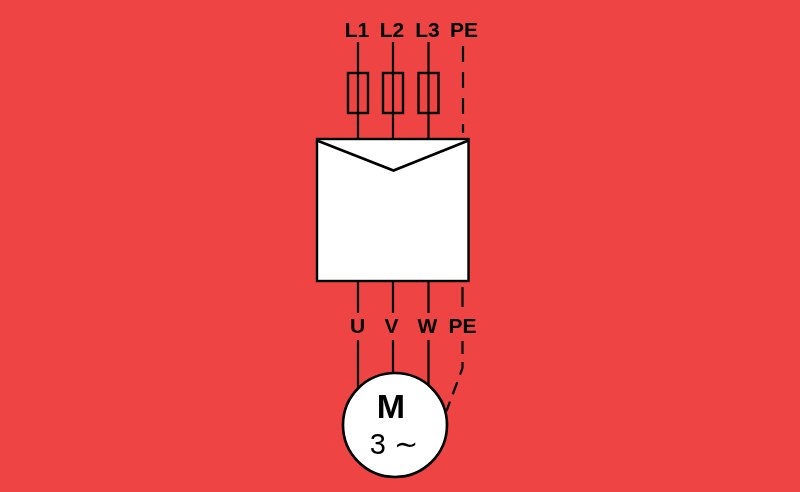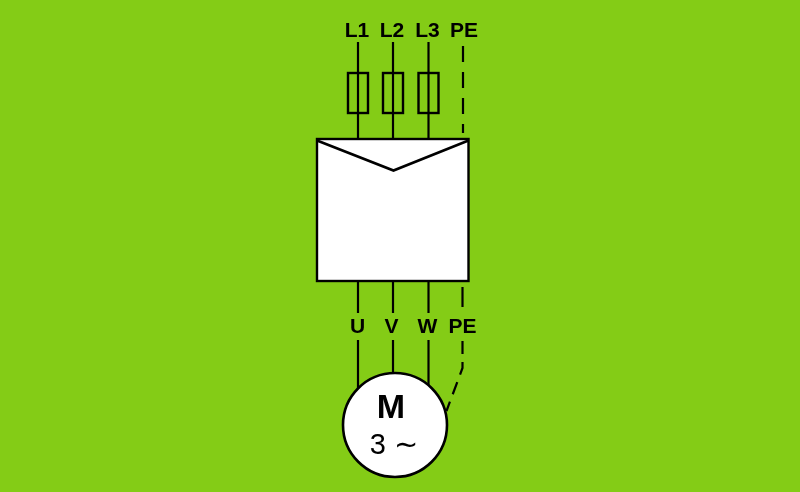--- a/index.html
+++ b/index.html
@@ -4,21 +4,21 @@
 <style>
   html, body {
     margin: 0;
     padding: 0;
     background: #ffffff;
   }
   .stage {
     position: relative;
     width: 800px;
     height: 492px;
-    background: #84cc16;
+    background: #ef4444;
     overflow: hidden;
   }
   svg { display: block; }
   .wire {
     stroke: #000000;
     stroke-width: 2.2;
     fill: none;
   }
   .wire-dashed {
     stroke: #000000;

